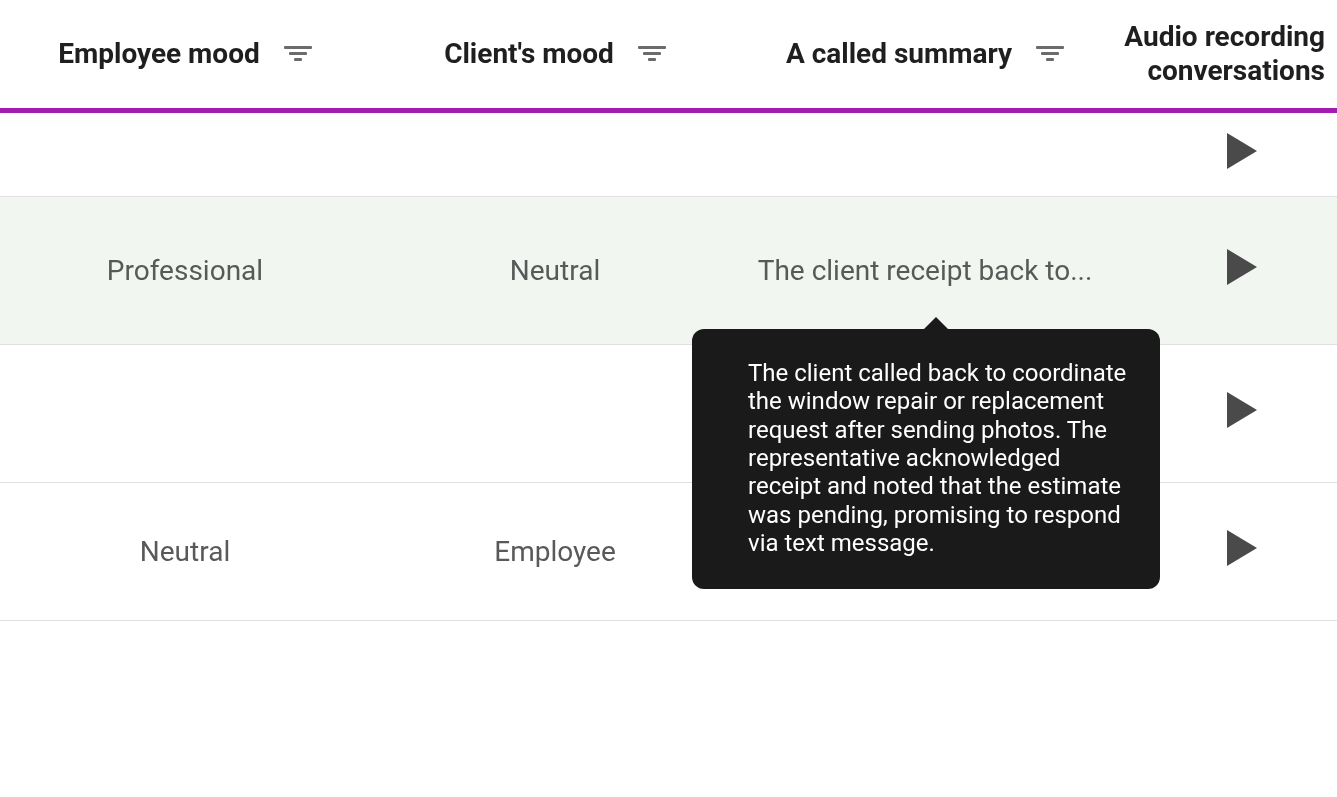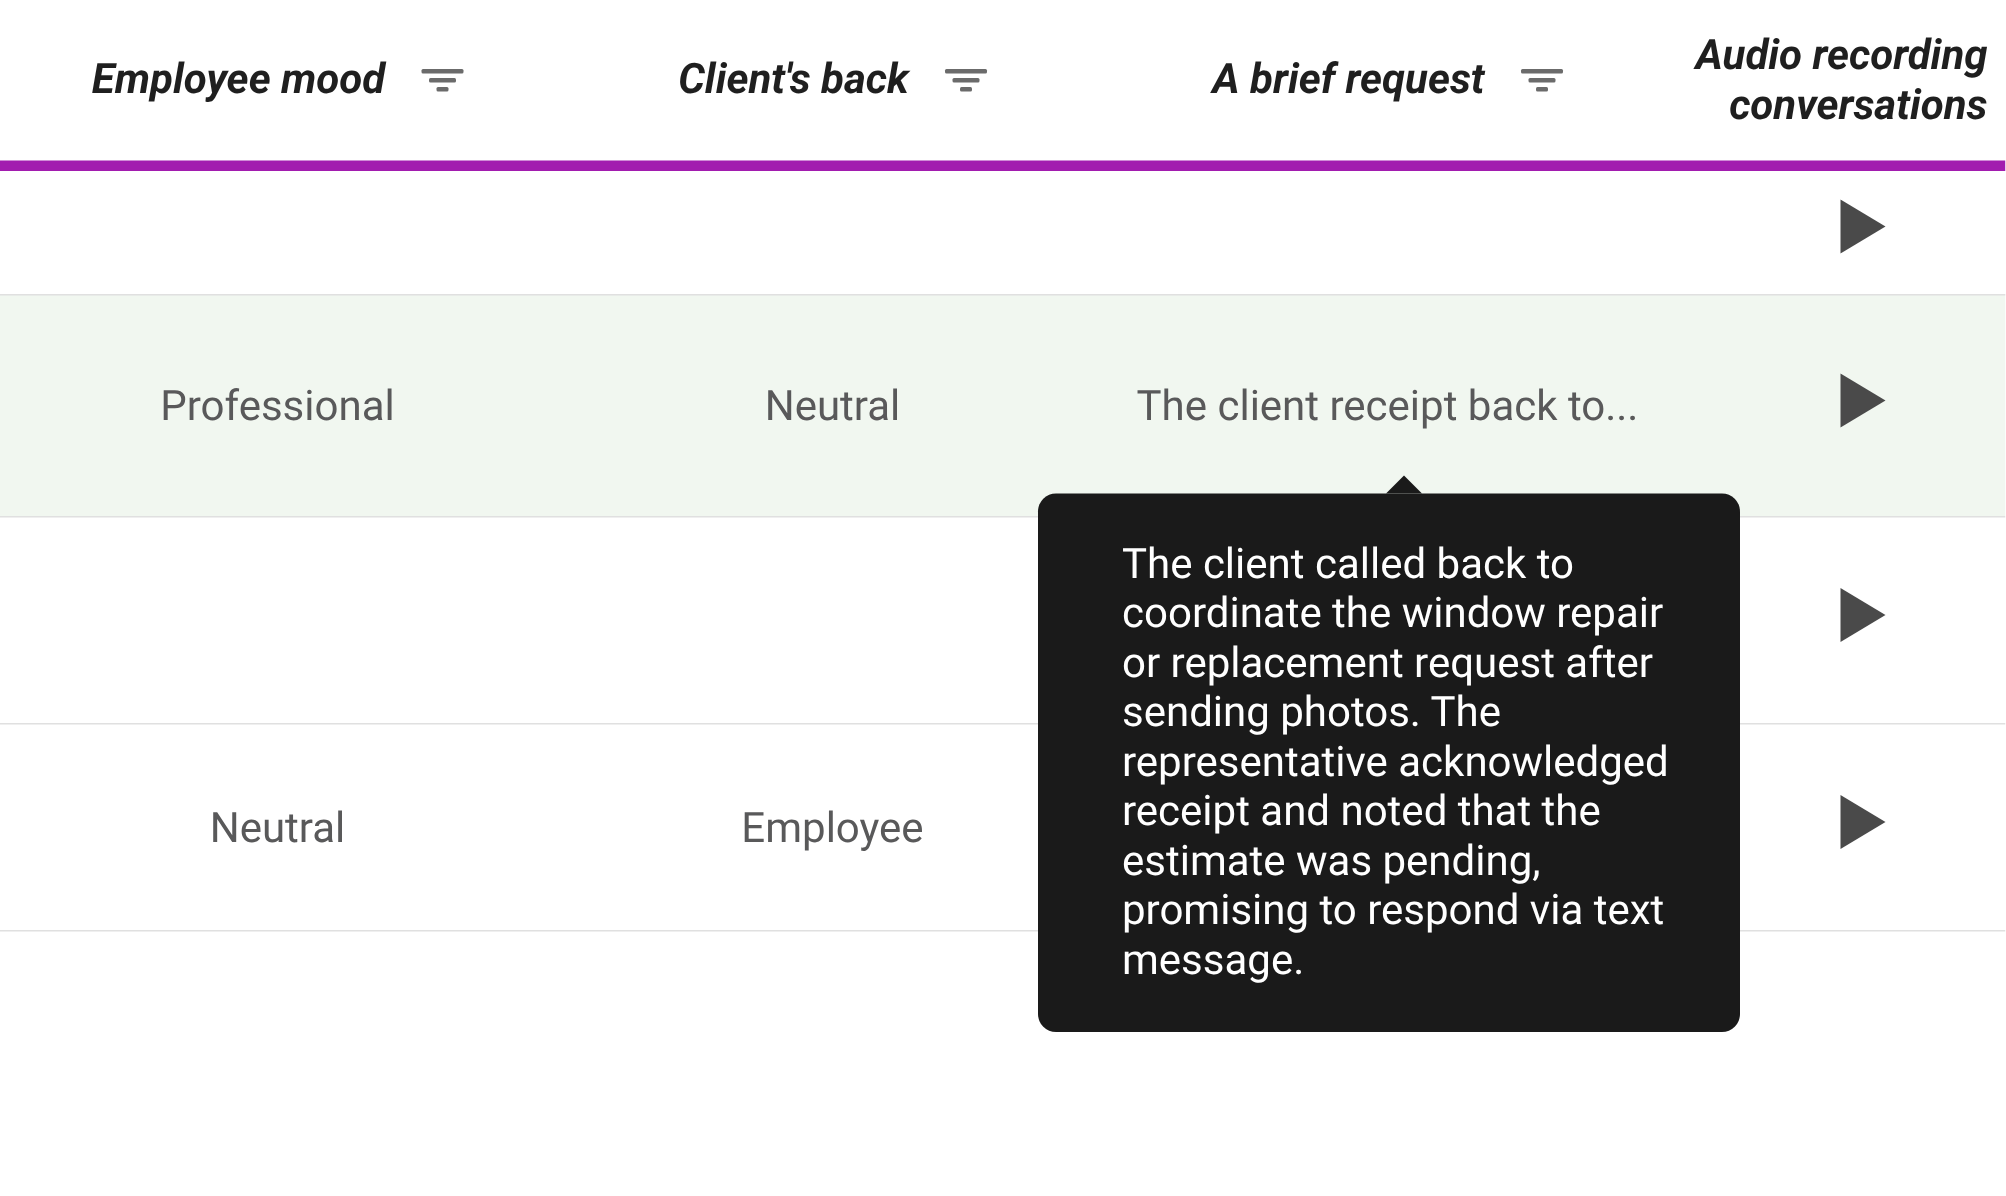--- a/index.html
+++ b/index.html
@@ -10,22 +10,21 @@
     background: #ffffff;
     position: relative;
     overflow: hidden;
   }
   .table {
     width: 100%;
     border-collapse: collapse;
   }
   .header-row {
     height: 110px;
-    border-bottom: 7px solid #a21caf;
-    font-style: italic;
+    border-bottom: 5px solid #a21caf;
   }
   .header-cell {
     color: #1f1f1f;
     font-size: 28px;
     line-height: 1.2;
     padding: 18px 12px;
     vertical-align: middle;
   }
   .header-inner {
     display: flex;
@@ -93,21 +92,21 @@
   }
 
   
   .tooltip {
     position: absolute;
     left: 692px;
     top: 329px;
     width: 468px;
     background: #1a1a1a;
     color: #ffffff;
-    font-size: 28px;
+    font-size: 24px;
     line-height: 1.18;
     padding: 30px 30px 32px 56px;
     border-radius: 12px;
   }
   .tooltip-arrow {
     position: absolute;
     width: 0;
     height: 0;
     top: -12px;
     left: 232px;
@@ -135,31 +134,31 @@
           <span class="header-label">Employee mood</span>
           <span class="filter-icon">
             <span class="b1"></span>
               <span class="b2"></span>
               <span class="b3"></span>
           </span>
         </div>
       </th>
       <th class="header-cell col-client">
         <div class="header-inner">
-          <span class="header-label">Client's back</span>
+          <span class="header-label">Client's mood</span>
           <span class="filter-icon">
             <span class="b1"></span>
               <span class="b2"></span>
               <span class="b3"></span>
           </span>
         </div>
       </th>
       <th class="header-cell col-summary">
         <div class="header-inner">
-          <span class="header-label">A brief request</span>
+          <span class="header-label">A called summary</span>
           <span class="filter-icon">
             <span class="b1"></span>
               <span class="b2"></span>
               <span class="b3"></span>
           </span>
         </div>
       </th>
       <th class="header-cell col-audio last">
         <div class="header-inner">
           <span class="header-label">Audio recording conversations</span>

